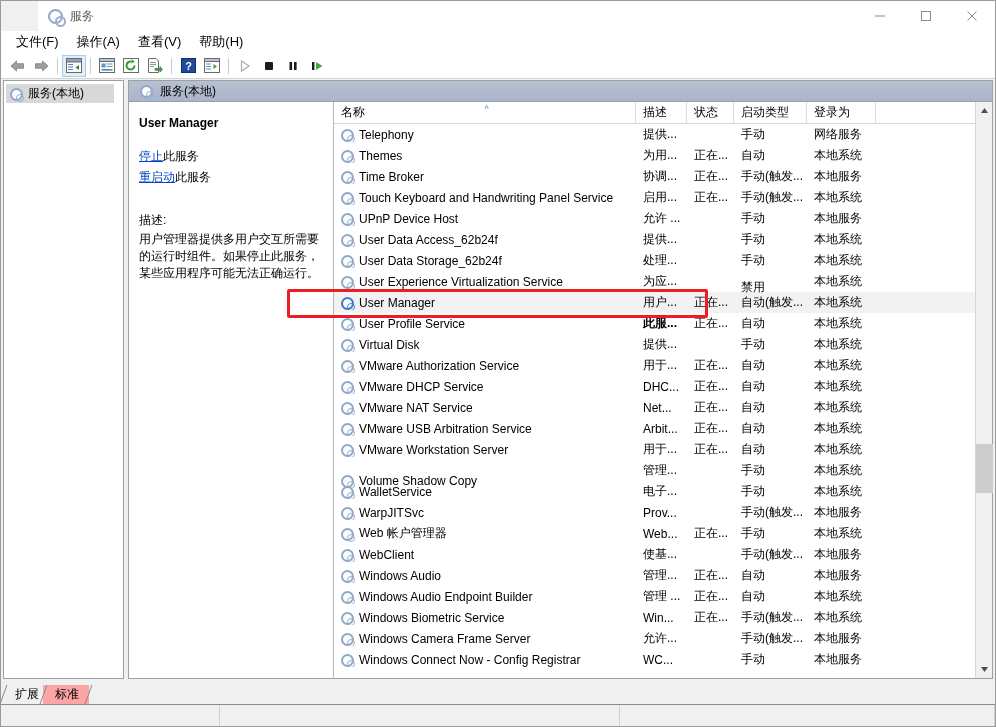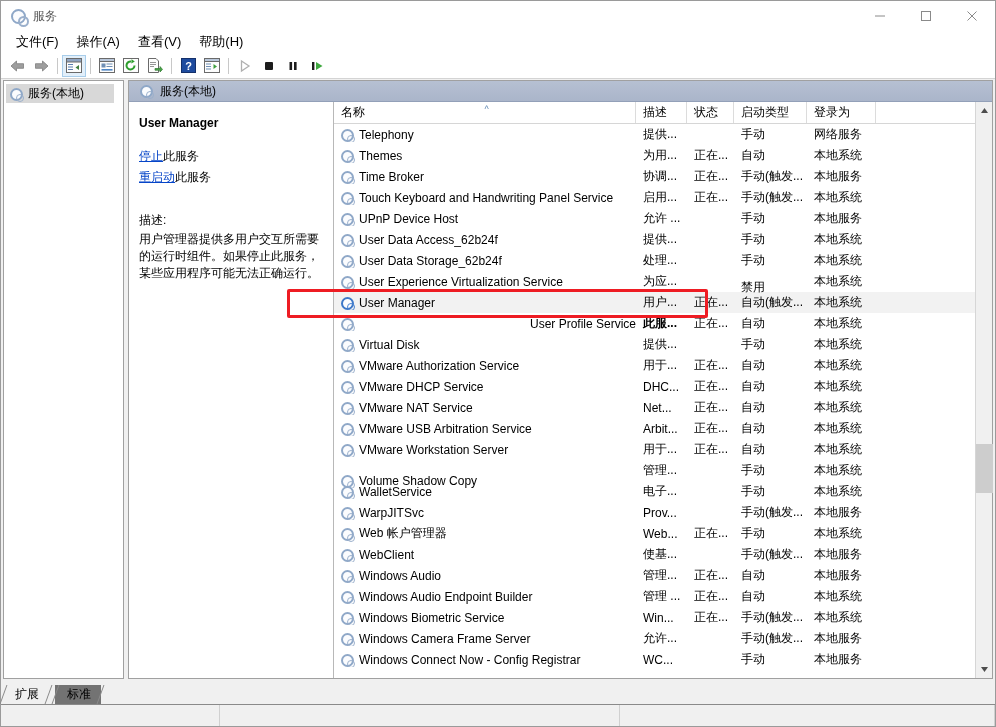--- a/index.html
+++ b/index.html
@@ -22,20 +22,21 @@
     display: flex; flex-direction: column;
     position: relative;
   }
 
   
   .titlebar {
     height: 30px; min-height: 30px;
     background: #ffffff;
     display: flex; align-items: center;
     position: relative;
+    margin-left: 37px;
   }
   .title-icon {
     width: 16px; height: 16px;
     margin-left: 9px; margin-right: 7px;
     position: relative;
     flex: 0 0 auto;
   }
   .gear {
     position: relative;
     width: 16px; height: 16px;
@@ -274,21 +275,20 @@
     background: #cdcdcd;
   }
 
   
   .tabbar {
     height: 23px; min-height: 23px;
     background: #f0f0f0;
     display: flex; align-items: flex-end;
     padding-left: 2px;
     position: relative;
-    gap: 12px;
   }
   .tab {
     position: relative;
     height: 19px;
     display: flex; align-items: center;
     padding: 0 10px 0 12px;
     font-size: 12px;
     background: #f0f0f0;
     margin-right: -6px;
   }
@@ -301,21 +301,21 @@
   .tab::before {
     left: 0;
     border-left: 1px solid #8a8a8a;
     transform: skewX(-20deg);
   }
   .tab::after {
     right: 0;
     border-right: 1px solid #8a8a8a;
     transform: skewX(-20deg);
   }
-  .tab.selected { background: #737373; z-index: 2; }
+  .tab.selected { background: #fca5a5; z-index: 2; }
 
   .statusbar {
     height: 22px; min-height: 22px;
     background: #f0f0f0;
     border-top: 1px solid #8a8a8a;
     display: flex;
     align-items: stretch;
   }
   .sb-cell { border-right: 1px solid #d0d0d0; }
 
@@ -591,21 +591,21 @@
                 <div class="cell cell-name" style="width: 302px;">
                   <div class="gear small blue"></div>
                   <span>User Manager</span>
                 </div>
                 <div class="cell" style="width: 51px;">用户...</div>
                 <div class="cell" style="width: 47px;">正在...</div>
                 <div class="cell" style="width: 73px;">自动(触发...</div>
                 <div class="cell" style="width: 69px;">本地系统</div>
               </div>
               <div class="lv-row">
-                <div class="cell cell-name" style="width: 302px; justify-content: space-between;">
+                <div class="cell cell-name" style="width: 302px;">
                   <div class="gear small"></div>
                   <span>User Profile Service</span>
                 </div>
                 <div class="cell" style="width: 51px; font-weight: bold;">此服...</div>
                 <div class="cell" style="width: 47px;">正在...</div>
                 <div class="cell" style="width: 73px;">自动</div>
                 <div class="cell" style="width: 69px;">本地系统</div>
               </div>
               <div class="lv-row">
                 <div class="cell cell-name" style="width: 302px;">

